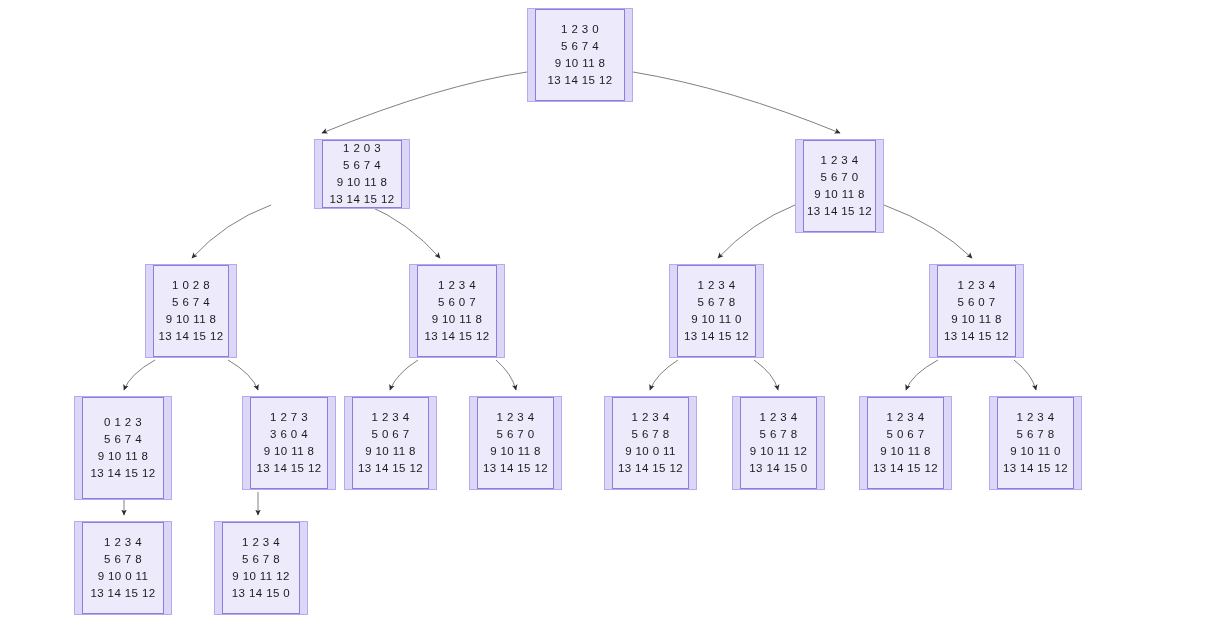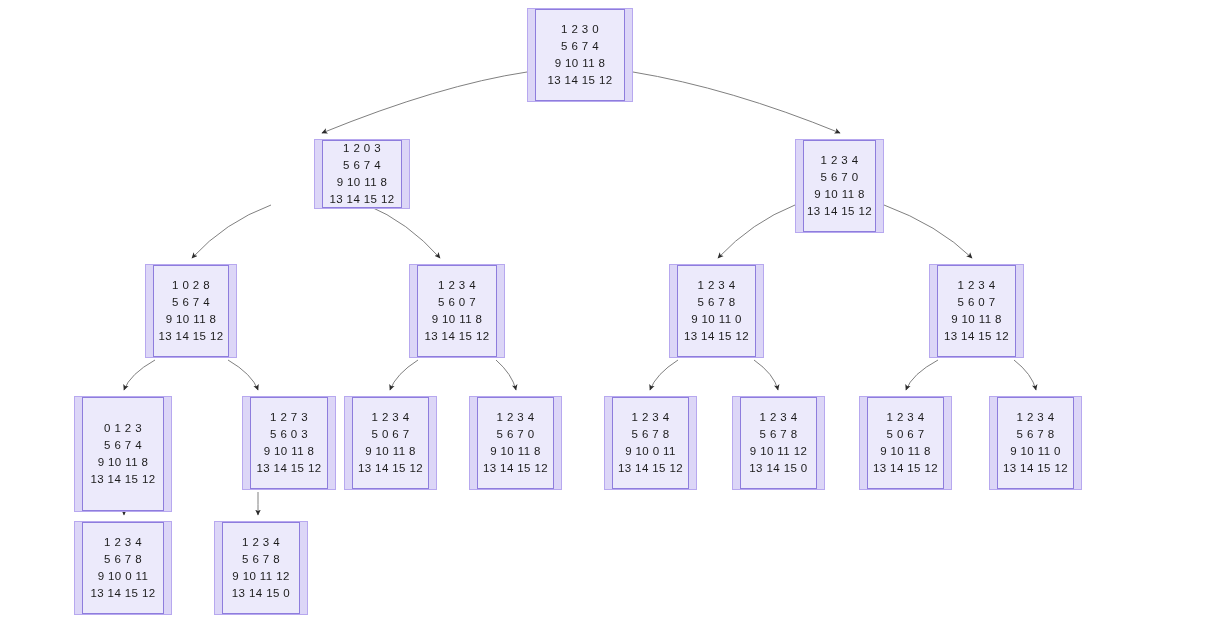--- a/index.html
+++ b/index.html
@@ -123,32 +123,32 @@
         </div>
       </div>
       <div class="node" style="left: 929px; top: 264px; width: 95px; height: 94px;">
         <div class="node-inner">
           <div class="row">1 2 3 4</div>
           <div class="row">5 6 0 7</div>
           <div class="row">9 10 11 8</div>
           <div class="row">13 14 15 12</div>
         </div>
       </div>
-      <div class="node" style="left: 74px; top: 396px; width: 98px; height: 116px;">
+      <div class="node" style="left: 74px; top: 396px; width: 98px; height: 104px;">
         <div class="node-inner">
           <div class="row">0 1 2 3</div>
           <div class="row">5 6 7 4</div>
           <div class="row">9 10 11 8</div>
           <div class="row">13 14 15 12</div>
         </div>
       </div>
       <div class="node" style="left: 214px; top: 396px; width: 94px; height: 94px; margin-left: 28px;">
         <div class="node-inner">
           <div class="row">1 2 7 3</div>
-          <div class="row">5 6 0 3</div>
+          <div class="row">3 6 0 4</div>
           <div class="row">9 10 11 8</div>
           <div class="row">13 14 15 12</div>
         </div>
       </div>
       <div class="node" style="left: 344px; top: 396px; width: 93px; height: 94px;">
         <div class="node-inner">
           <div class="row">1 2 3 4</div>
           <div class="row">5 0 6 7</div>
           <div class="row">9 10 11 8</div>
           <div class="row">13 14 15 12</div>

